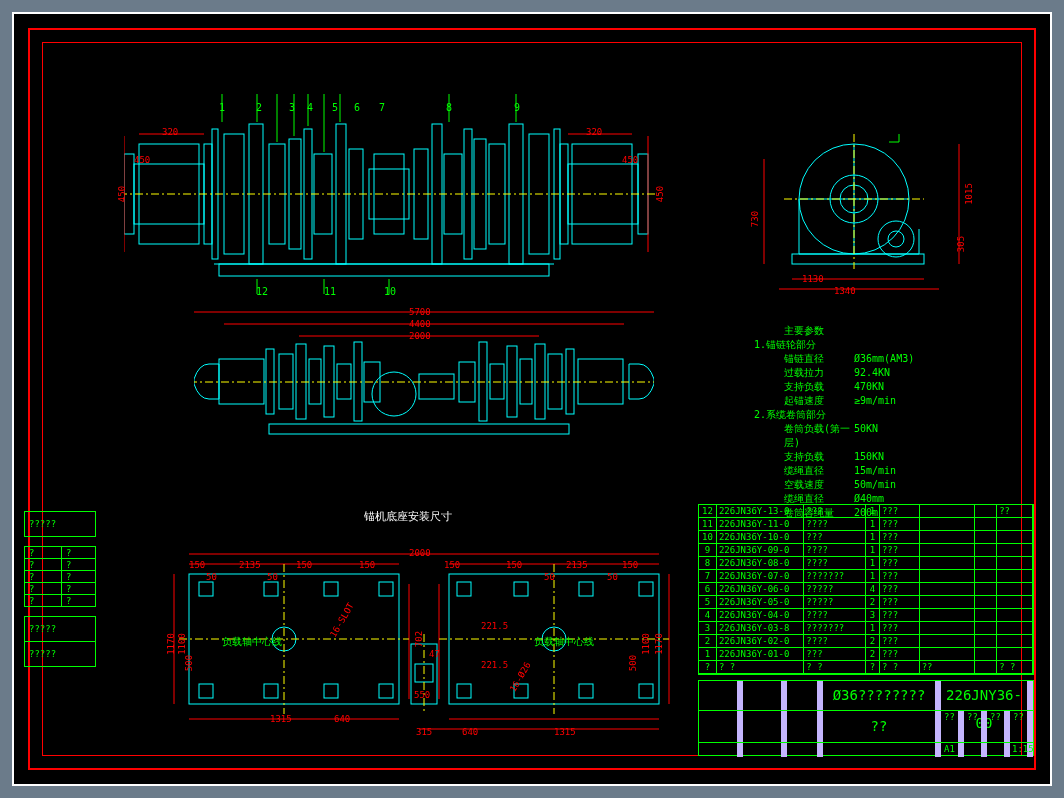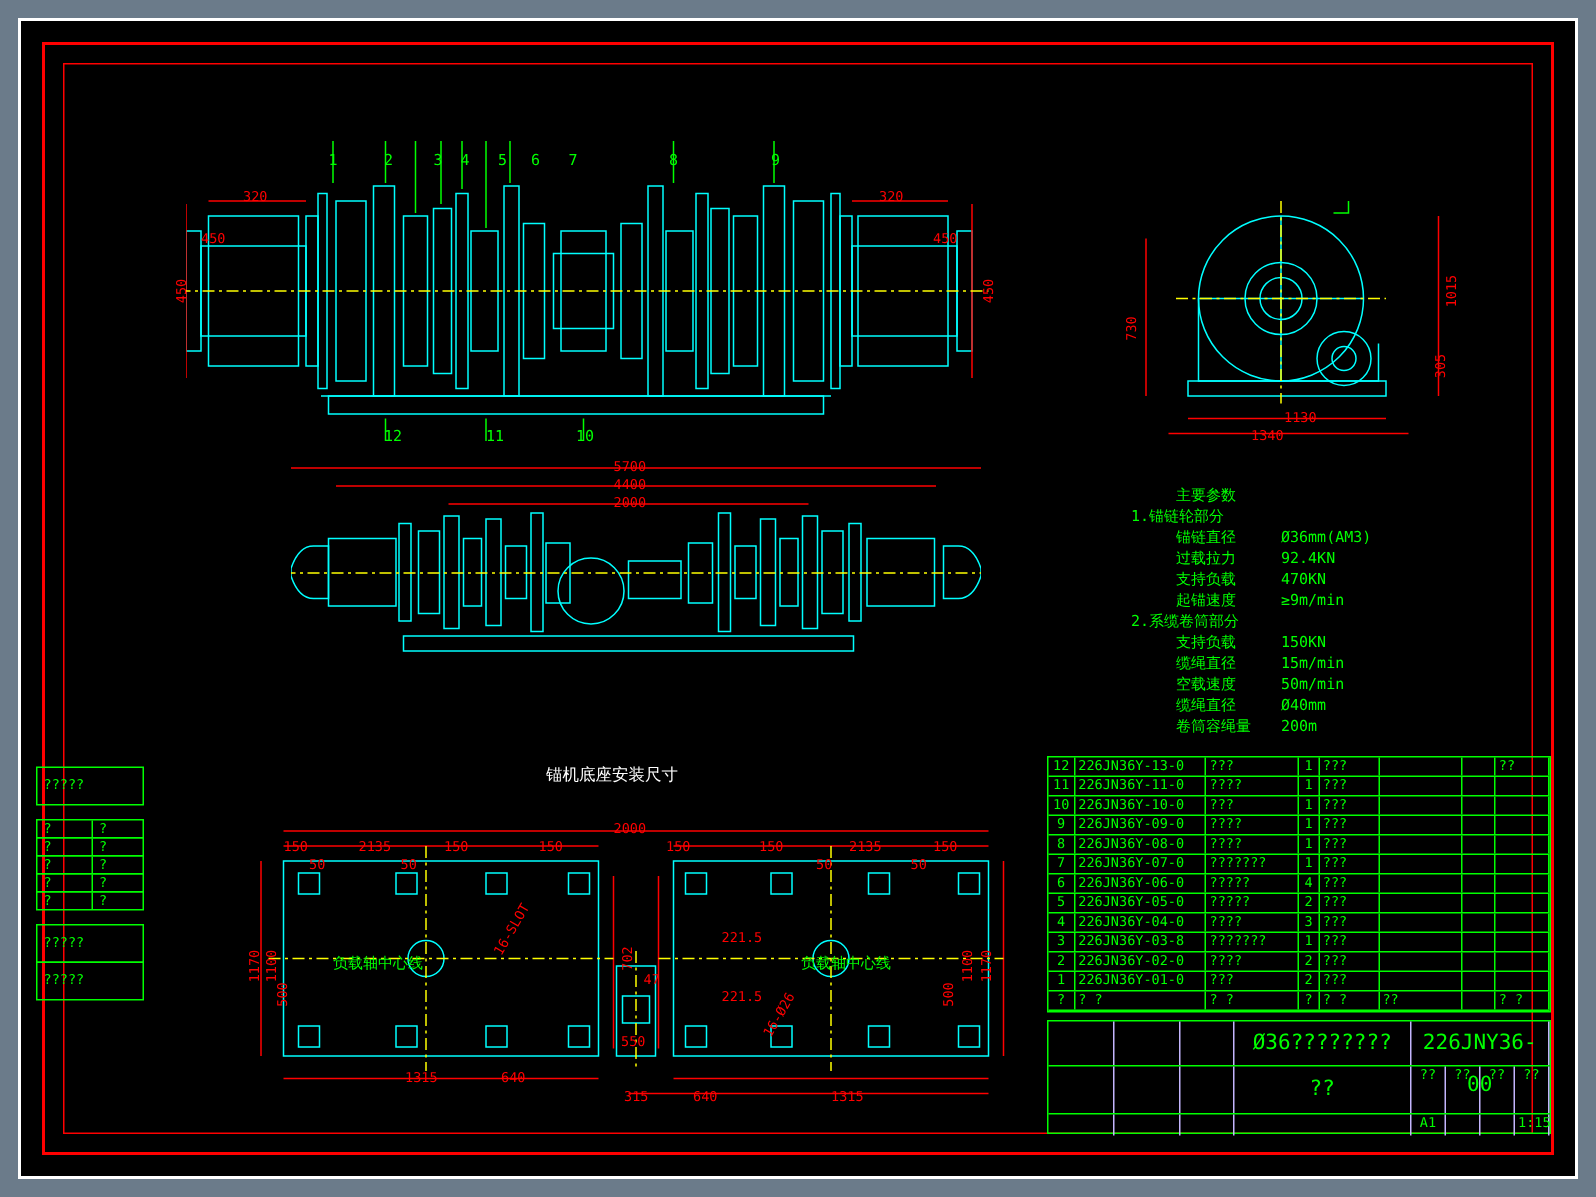--- a/index.html
+++ b/index.html
@@ -15,21 +15,21 @@
 .params .title{color:#0f0;margin-left:20px}
 .params .row{display:flex}
 .params .label{width:120px;padding-left:50px}
 .params .val{color:#0f0}
 .partslist{position:absolute;top:490px;left:684px;width:336px;border:1px solid #0f0;color:#0f0;font-size:9px}
 .partslist .prow{display:flex;border-bottom:1px solid #0f0;height:13px;line-height:12px}
 .partslist .c{border-right:1px solid #0f0;padding:0 2px;overflow:hidden;white-space:nowrap}
 .c1{width:18px;text-align:center}.c2{width:88px}.c3{width:62px}.c4{width:14px;text-align:center}.c5{width:40px}.c6{width:56px}.c7{width:22px}.c8{width:36px}
 .titleblock{position:absolute;bottom:28px;left:684px;width:336px;height:76px;border:1px solid #0f0;color:#0f0;font-size:9px}
 .tb-row{display:flex;border-bottom:1px solid #0f0;height:14px}
-.tb-c{border-right:1px solid #c4b5fd;padding:0 2px;text-align:center;line-height:13px}
+.tb-c{border-right:6px solid #c4b5fd;padding:0 2px;text-align:center;line-height:13px}
 .leftpanel{position:absolute;top:498px;left:10px;width:72px;color:#0f0;font-size:9px}
 .leftpanel .lrow{border:1px solid #0f0;height:26px;line-height:25px;padding-left:4px;margin-top:-1px}
 .leftpanel .lrow2{border:1px solid #0f0;height:13px;line-height:12px;padding-left:4px;margin-top:-1px}
 .dim{position:absolute;color:#f00;font-size:9px}
 .lbl{position:absolute;color:#0f0;font-size:10px}
 .caption{position:absolute;color:#fff;font-size:11px}
 .balloon{position:absolute;color:#0f0;font-size:10px;text-align:center}
 svg{position:absolute}
 .cyan{stroke:#0ff;fill:none;stroke-width:1}
 .red{stroke:#f00;fill:none;stroke-width:1}
@@ -149,21 +149,21 @@
 <line x1="20" y1="25" x2="20" y2="130"></line>
           <line x1="215" y1="10" x2="215" y2="130"></line>
 </g>
 <g class="yellow" stroke-dasharray="8 3 2 3">
           <line x1="40" y1="65" x2="180" y2="65"></line>
           <line x1="110" y1="0" x2="110" y2="135"></line>
         </g>
 </svg>
 </div>
 <div class="dim" style="top:200px;left:733px;transform:rotate(-90deg)">730</div>
-<div class="dim" style="top:260px;left:842px">1130</div>
+<div class="dim" style="top:260px;left:788px">1130</div>
 <div class="dim" style="top:272px;left:820px">1340</div>
 <div class="dim" style="top:175px;left:944px;transform:rotate(-90deg)">1015</div>
 <div class="dim" style="top:225px;left:939px;transform:rotate(-90deg)">305</div>
 
 <div class="view-plan">
 <svg width="460" height="190">
 <g class="red">
 <line x1="0" y1="8" x2="460" y2="8"></line>
           <line x1="30" y1="20" x2="430" y2="20"></line>
           <line x1="105" y1="32" x2="345" y2="32"></line>
@@ -301,20 +301,24 @@
           <div class="val">470KN</div>
         </div>
         <div class="row">
           <div class="label">起锚速度</div>
           <div class="val">≥9m/min</div>
         </div>
       </div>
 <div class="title">2.系缆卷筒部分</div>
 <div id="params2">
         <div class="row">
+          <div class="label">卷筒负载(第一层)</div>
+          <div class="val">50KN</div>
+        </div>
+        <div class="row">
           <div class="label">支持负载</div>
           <div class="val">150KN</div>
         </div>
         <div class="row">
           <div class="label">缆绳直径</div>
           <div class="val">15m/min</div>
         </div>
         <div class="row">
           <div class="label">空载速度</div>
           <div class="val">50m/min</div>

